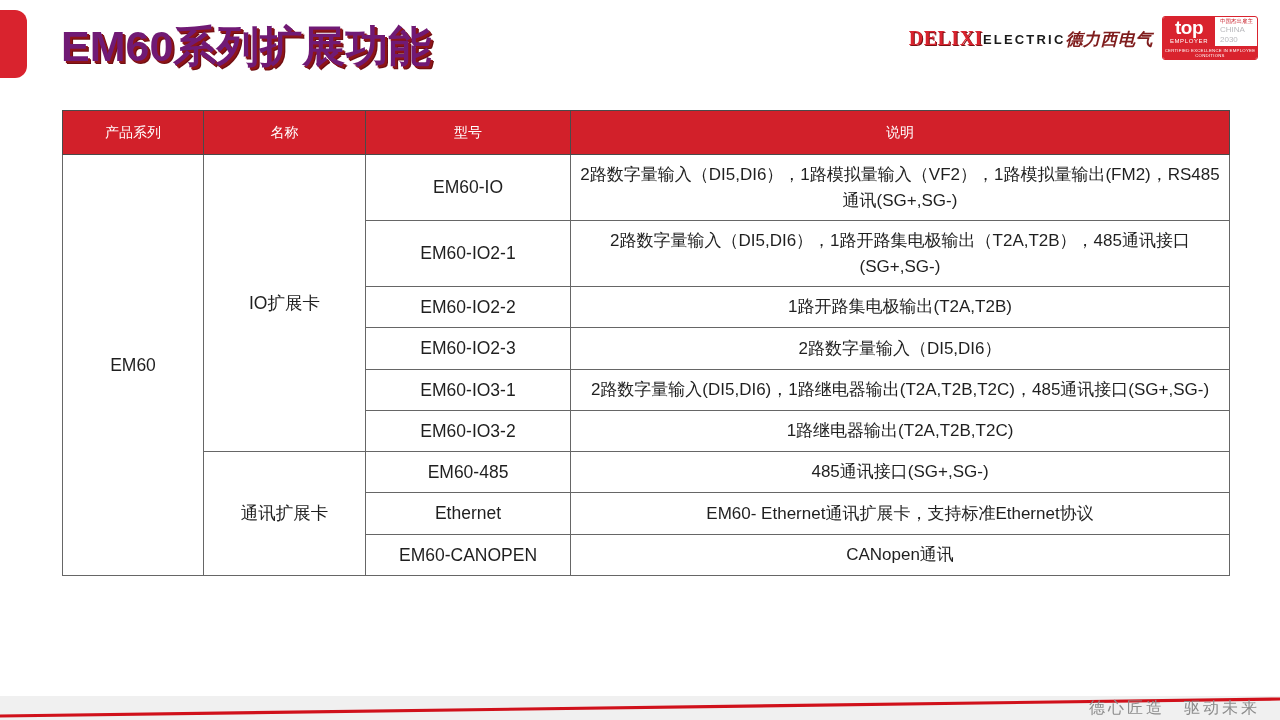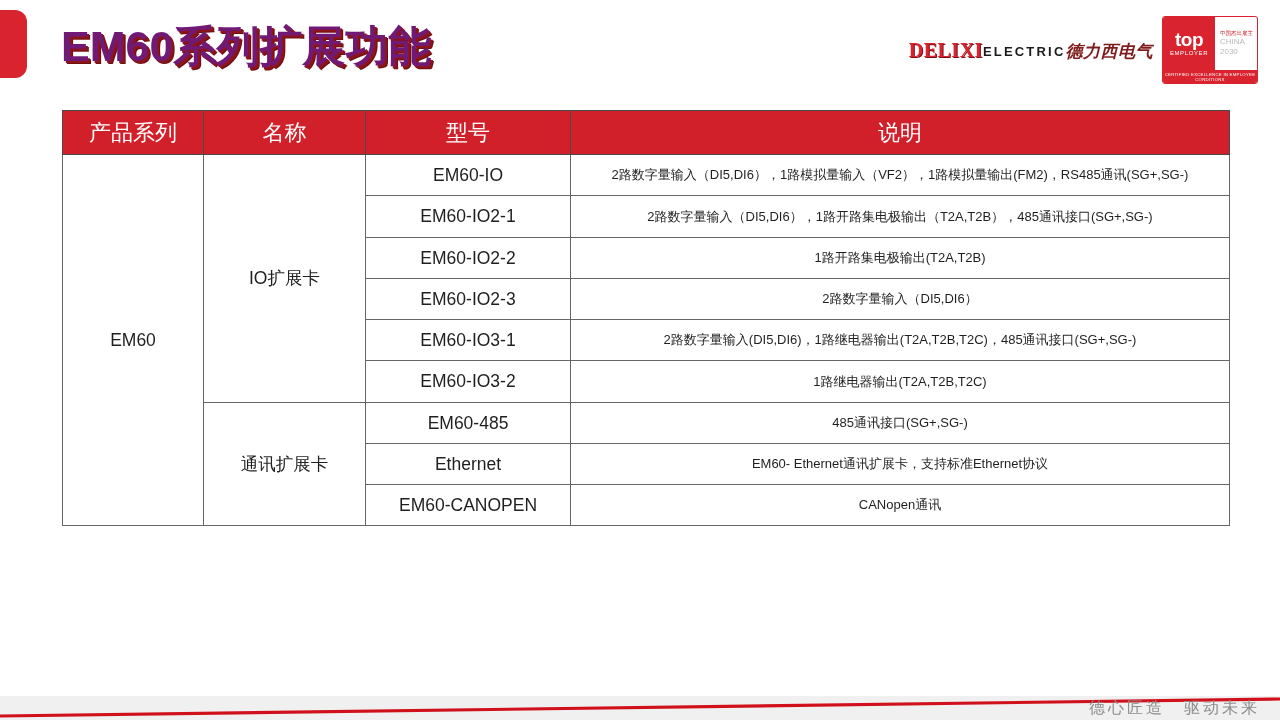--- a/index.html
+++ b/index.html
@@ -42,21 +42,21 @@
   .delixi-electric {
     font-size: 13px; font-weight: bold; color: #1a1a1a;
     letter-spacing: 2.2px; margin-top: 3px;
   }
   .delixi-cn {
     font-size: 17px; font-weight: bold; color: #7f1d1d;
     letter-spacing: 0.5px; margin-top: 3px; font-style: italic;
   }
 
   .top-badge {
-    width: 96px; height: 68px;
+    width: 96px; height: 44px;
     border: 1px solid #d9232e;
     border-radius: 3px;
     display: flex; flex-direction: column;
     background: #fff; overflow: hidden;
   }
   .badge-main { display: flex; flex: 1; }
   .badge-left {
     background: #d9232e; color: #fff;
     width: 52px; display: flex; flex-direction: column;
     align-items: center; justify-content: center;
@@ -81,38 +81,38 @@
   .spec-table {
     position: absolute;
     left: 62px; top: 110px;
     width: 1167px;
     border-collapse: collapse;
     table-layout: fixed;
   }
   .spec-table th {
     background: #d2202a;
     color: #ffffff;
-    font-size: 22px;
+    font-size: 14px;
     font-weight: normal;
     height: 44px;
     border: 1px solid #4a4a4a;
     text-align: center;
   }
   .spec-table td {
     border: 1px solid #666666;
     font-size: 17px;
     color: #1f1f1f;
     text-align: center;
     vertical-align: middle;
     padding: 7px 9px;
     line-height: 1.5;
   }
   td.model-cell { font-size: 17.5px; }
   td.group-cell { font-size: 17.5px; }
-  td.desc-cell  { font-size: 13px; }
+  td.desc-cell  { font-size: 17px; }
   .c1 { width: 141px; }
   .c2 { width: 162px; }
   .c3 { width: 205px; }
   .c4 { width: 659px; }
 
   
   .footer-wrap { position: absolute; left: 0; bottom: 0; width: 1280px; height: 60px; }
   .footer-band {
     position: absolute; left: 0; bottom: 0;
     width: 1280px; height: 24px; background: #f0f0f0;

